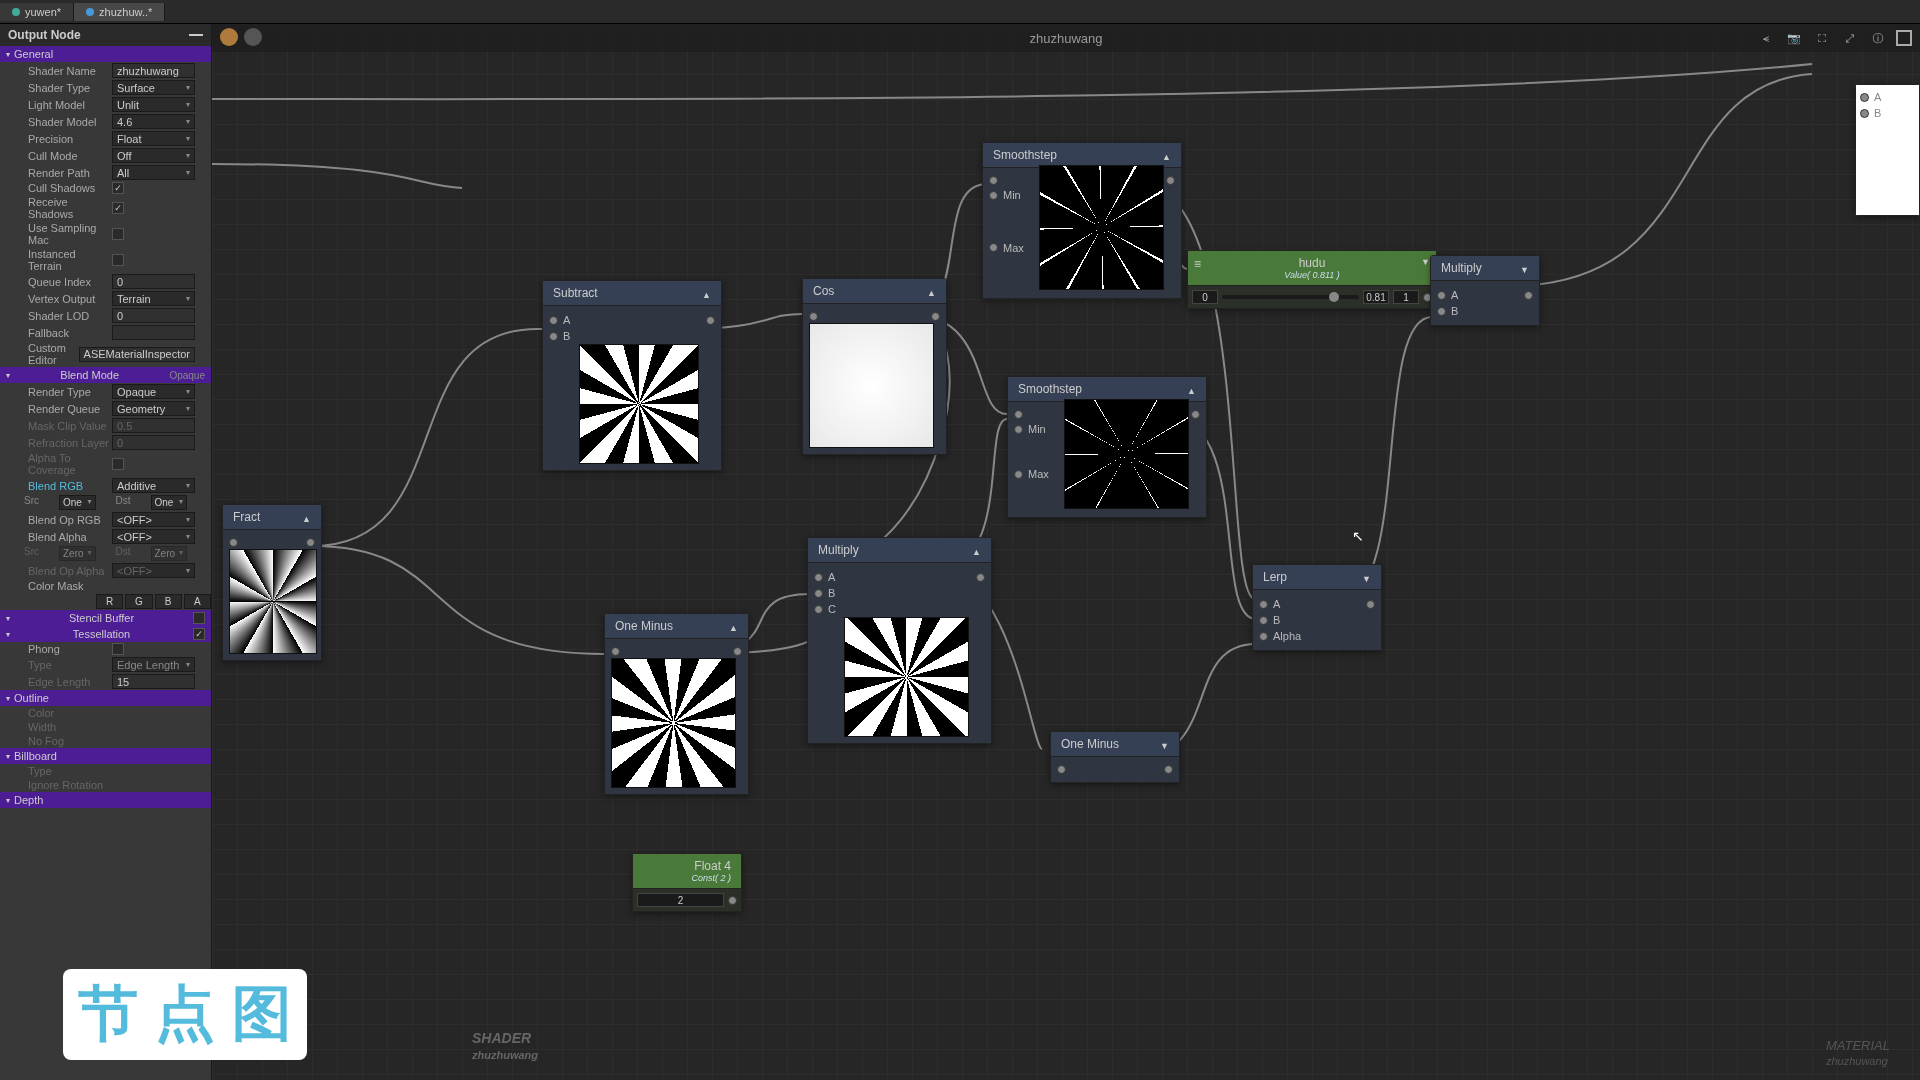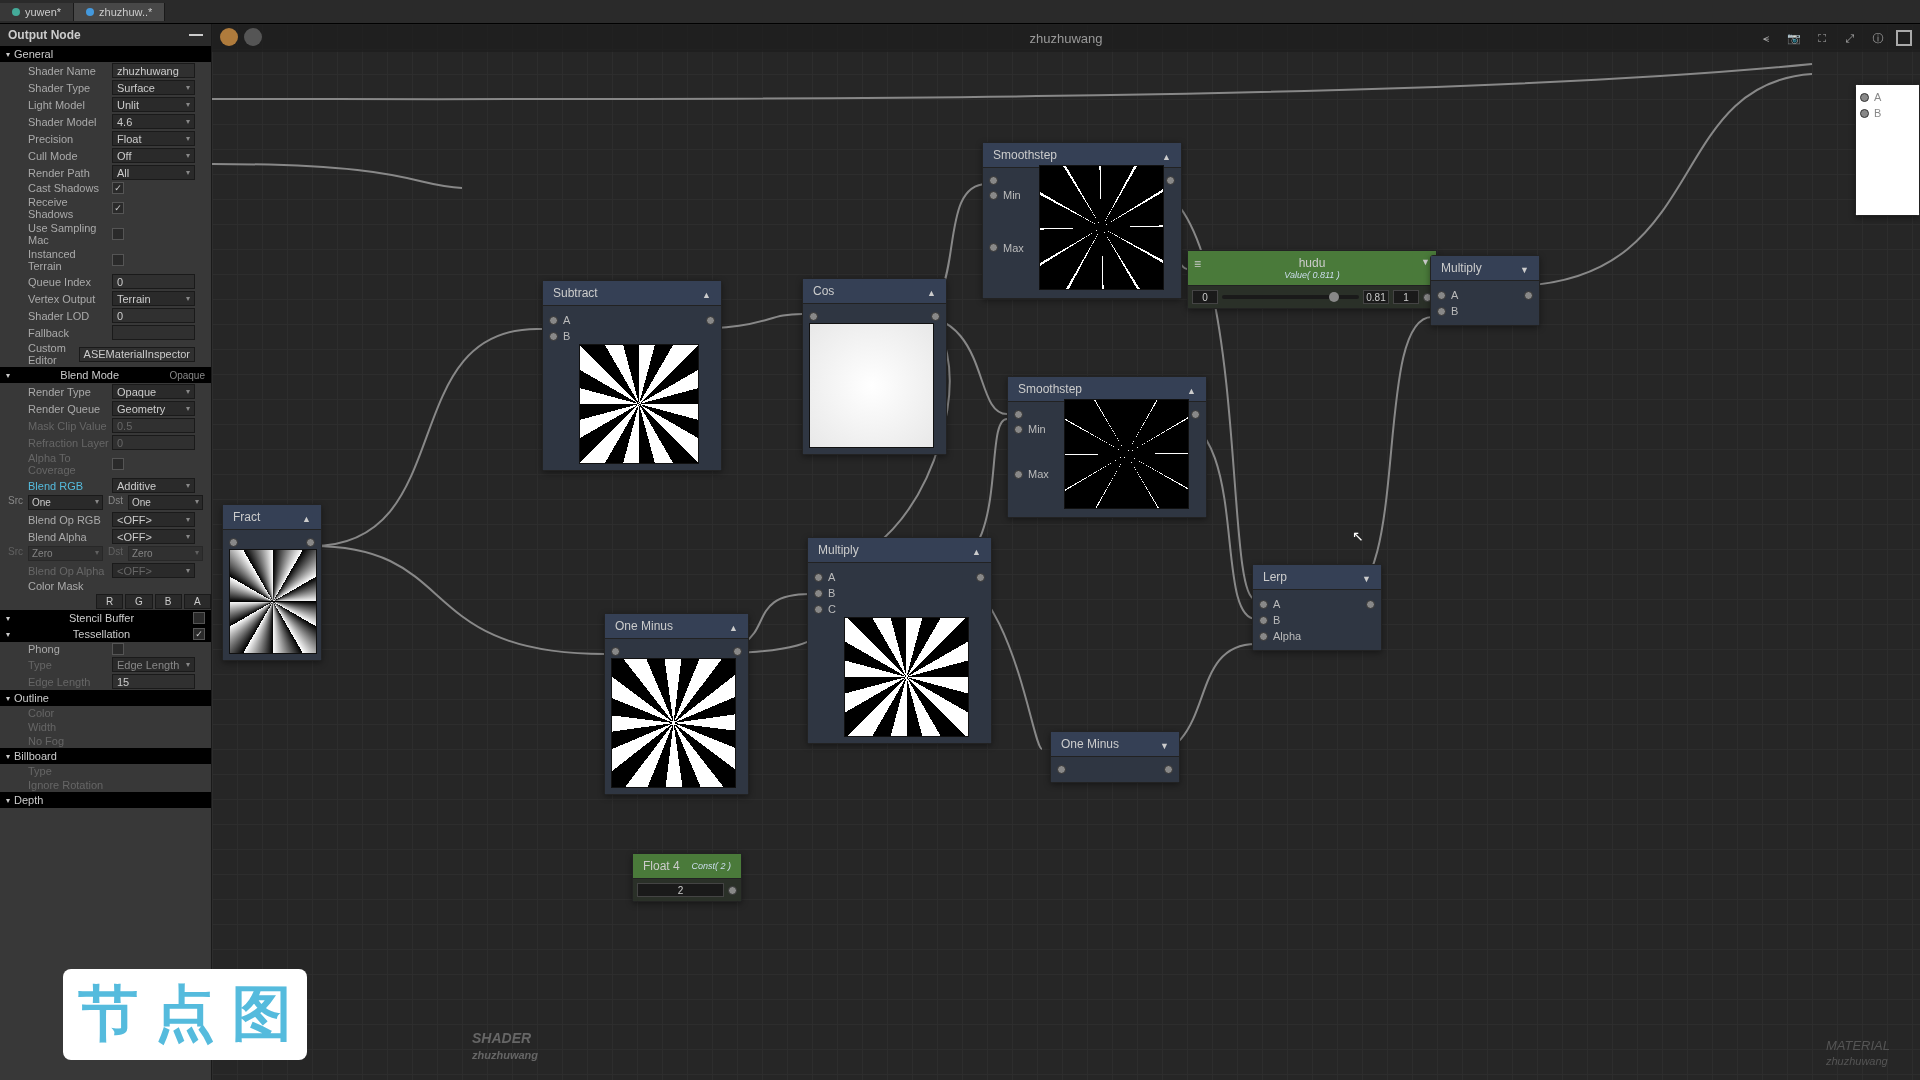--- a/index.html
+++ b/index.html
@@ -9,34 +9,34 @@
 .tabs { height:24px; background:#2a2a2a; display:flex; align-items:center; border-bottom:1px solid #000; }
 .tab { padding:3px 12px; background:#383838; border-right:1px solid #1a1a1a; display:flex; align-items:center; gap:5px; color:#ccc; }
 .tab.active { background:#484848; }
 .tab-dot { width:8px; height:8px; border-radius:50%; background:#4a9; }
 .tab-dot.blue { background:#49d; }
 
 
 .sidebar { position:absolute; top:24px; left:0; width:212px; bottom:0; background:#383838; border-right:1px solid #1a1a1a; overflow-y:auto; }
 .side-title { background:#2a2a2a; padding:4px 8px; font-weight:bold; font-size:12px; display:flex; justify-content:space-between; align-items:center; }
 .collapse-icon { width:14px; height:2px; background:#ccc; }
-.section { background:#000000; padding:2px 6px; font-size:11px; display:flex; align-items:center; gap:4px; }
+.section { background:#4c1d95; padding:2px 6px; font-size:11px; display:flex; align-items:center; gap:4px; }
 .section::before { content:'▾'; font-size:8px; }
 .section.right { justify-content:space-between; }
 .row { display:flex; align-items:center; padding:1px 16px; }
 .lbl { width:96px; padding-left:12px; color:#aaa; font-size:11px; }
 .lbl.dim { color:#666; }
 .val { flex:1; background:#2a2a2a; border:1px solid #1a1a1a; padding:1px 4px; color:#ccc; font-size:11px; height:15px; display:flex; align-items:center; justify-content:space-between; }
 .val.txt { background:#303030; }
 .dd::after { content:'▾'; color:#888; font-size:8px; margin-left:auto; }
 .chk { width:12px; height:12px; background:#2a2a2a; border:1px solid #555; display:flex; align-items:center; justify-content:center; }
 .chk.on::after { content:'✓'; font-size:9px; color:#ccc; }
 .rgb-row { display:flex; gap:2px; padding:1px 0 1px 96px; }
 .rgb-btn { flex:1; background:#2a2a2a; border:1px solid #1a1a1a; text-align:center; font-size:10px; padding:1px; }
-.src-dst { display:flex; gap:5px; padding:1px 8px; }
+.src-dst { display:flex; gap:20px; padding:1px 24px; }
 .src-dst .mini-lbl { font-size:10px; color:#888; }
 .src-dst .mini-val { flex:1; background:#2a2a2a; border:1px solid #1a1a1a; padding:1px 3px; font-size:10px; display:flex; justify-content:space-between; }
 .blend-active { color:#5bd; }
 
 
 .canvas { position:absolute; top:24px; left:212px; right:0; bottom:0; background:#262626; background-image:linear-gradient(#2d2d2d 1px,transparent 1px),linear-gradient(90deg,#2d2d2d 1px,transparent 1px); background-size:25px 25px; }
 .canvas-head { position:absolute; top:0; left:0; right:0; height:28px; background:rgba(30,30,30,.8); display:flex; align-items:center; justify-content:center; }
 .canvas-title { color:#999; font-size:13px; }
 .tool-icons { position:absolute; left:8px; top:4px; display:flex; gap:6px; }
 .tool-icons span { width:18px; height:18px; border-radius:50%; display:inline-block; }
@@ -129,21 +129,21 @@
     </div>
   <div class="row">
       <span class="lbl">Cull Mode</span>
       <span class="val dd">Off</span>
     </div>
   <div class="row">
       <span class="lbl">Render Path</span>
       <span class="val dd">All</span>
     </div>
   <div class="row">
-      <span class="lbl">Cast Shadows</span>
+      <span class="lbl">Cull Shadows</span>
       <span class="chk on"></span>
     </div>
   <div class="row">
       <span class="lbl">Receive Shadows</span>
       <span class="chk on"></span>
     </div>
   <div class="row">
       <span class="lbl">Use Sampling Mac</span>
       <span class="chk"></span>
     </div>
@@ -363,21 +363,21 @@
     <div class="node-body">
         <div class="port-row">
           <span class="port"></span>
           <span class="port out"></span>
         </div>
         <div class="preview star12b" style="width:125px;height:130px"></div>
       </div>
   </div>
 
   <div class="node green" style="left:420px; top:829px; width:110px">
-    <div class="node-head" style="align-items:center">
+    <div class="node-head" style="flex-direction:column;align-items:flex-end">
         <span>Float 4</span>
         <span class="value-sub">Const( 2 )</span>
       </div>
     <div class="slider-row">
         <span class="num-box" style="flex:1">2</span>
         <span class="port"></span>
       </div>
   </div>
 
   <div class="node" style="left:590px; top:254px; width:145px">

